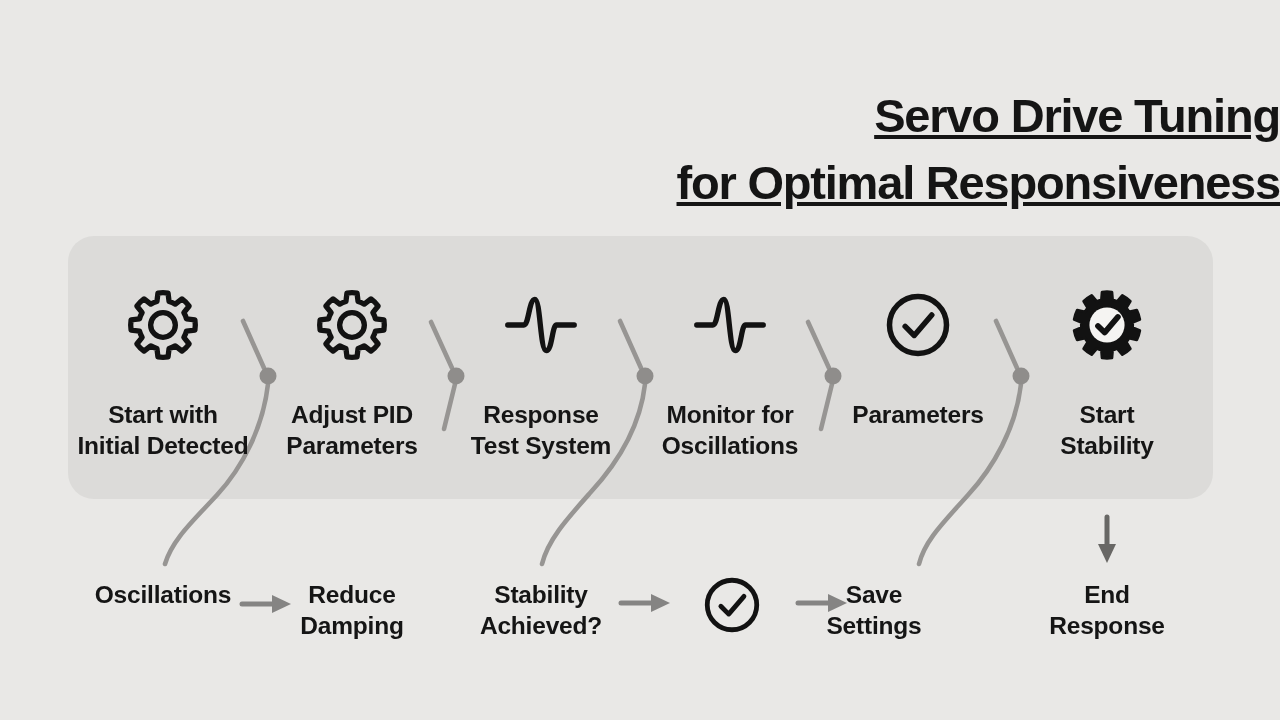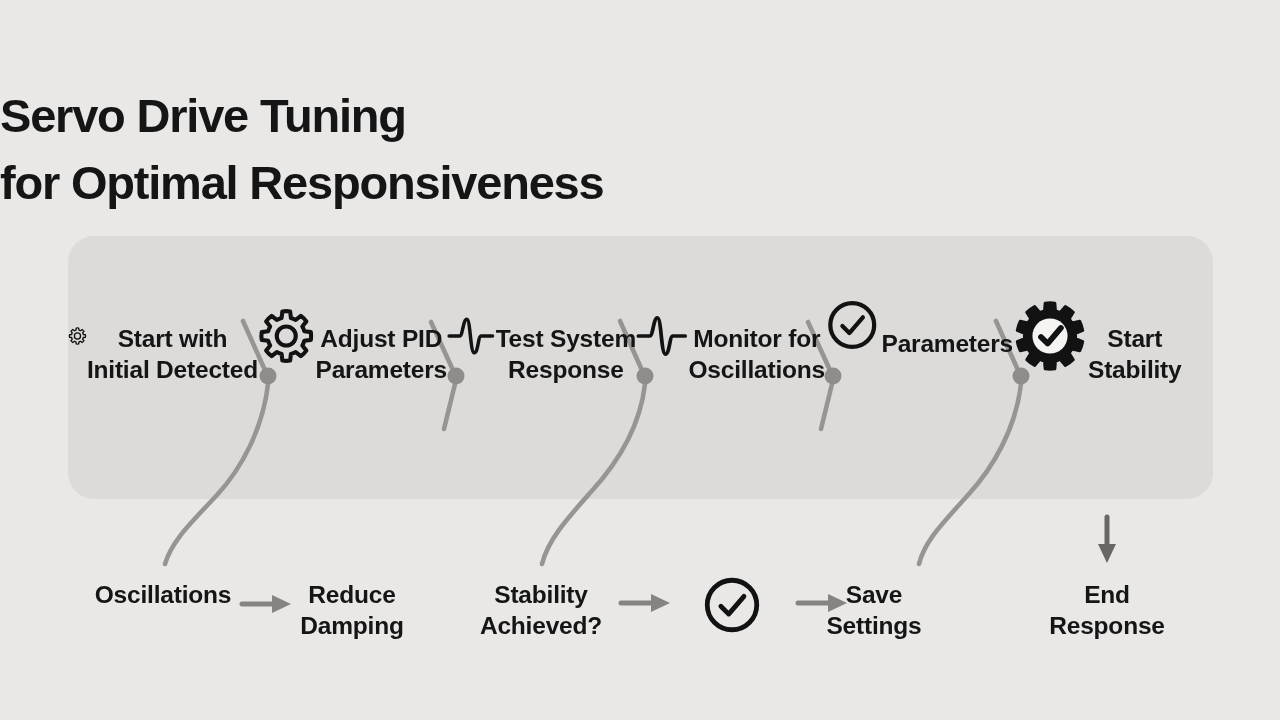--- a/index.html
+++ b/index.html
@@ -9,31 +9,31 @@
   }
   html,body{margin:0;padding:0;background:var(--bg);}
   .canvas{
     position:relative; width:1280px; height:720px; overflow:hidden;
     background:var(--bg);
     font-family:"Liberation Sans","DejaVu Sans",sans-serif;
     color:var(--text);
   }
   .title{
     position:absolute; top:82px; left:0; right:0;
-    text-align:left; font-size:47px; font-weight:700;
-    line-height:67px; letter-spacing:-1.2px; color:var(--text);
+    text-align:right; font-size:47px; font-weight:700;
+    line-height:67px; letter-spacing:-1.2px; color:var(--text);text-decoration:underline;
   }
   .band{
     position:absolute; left:68px; top:236px; width:1145px; height:263px;
     background:var(--band); border-radius:26px;
   }
   .overlay{position:absolute; left:0; top:0; pointer-events:none;}
   .step{
     position:absolute; top:287px; width:190px;
-    display:flex; flex-direction:row; align-items:center;
+    display:flex; flex-direction:column; align-items:center;
   }
   .icon{width:76px; height:76px;}
   .icon svg{width:100%; height:100%; display:block;}
   .step-label{
     margin-top:36px; font-size:24.5px; font-weight:700; line-height:31px;
     text-align:center; white-space:nowrap; letter-spacing:-0.2px;
   }
   .bnode{
     position:absolute; top:579px; width:220px; text-align:center;
     font-size:24.5px; font-weight:700; line-height:31px;
@@ -118,22 +118,22 @@
       <div>Parameters</div>
     </div>
   </div>
   <div class="step" style="left:446px">
     <div class="icon">
         <svg viewBox="0 0 80 80">
           <path d="M5 40 H22 C27 40 27.5 13 33.5 13 C39.5 13 39 67 45.5 67 C52 67 51.5 40 56.5 40 H75" fill="none" stroke="var(--icon)" stroke-width="5.6" stroke-linecap="round"></path>
         </svg>
       </div>
     <div class="step-label">
+      <div>Response</div>
       <div>Test System</div>
-      <div>Response</div>
     </div>
   </div>
   <div class="step" style="left:635px">
     <div class="icon">
         <svg viewBox="0 0 80 80">
           <path d="M5 40 H22 C27 40 27.5 13 33.5 13 C39.5 13 39 67 45.5 67 C52 67 51.5 40 56.5 40 H75" fill="none" stroke="var(--icon)" stroke-width="5.6" stroke-linecap="round"></path>
         </svg>
       </div>
     <div class="step-label">
       <div>Monitor for</div>

